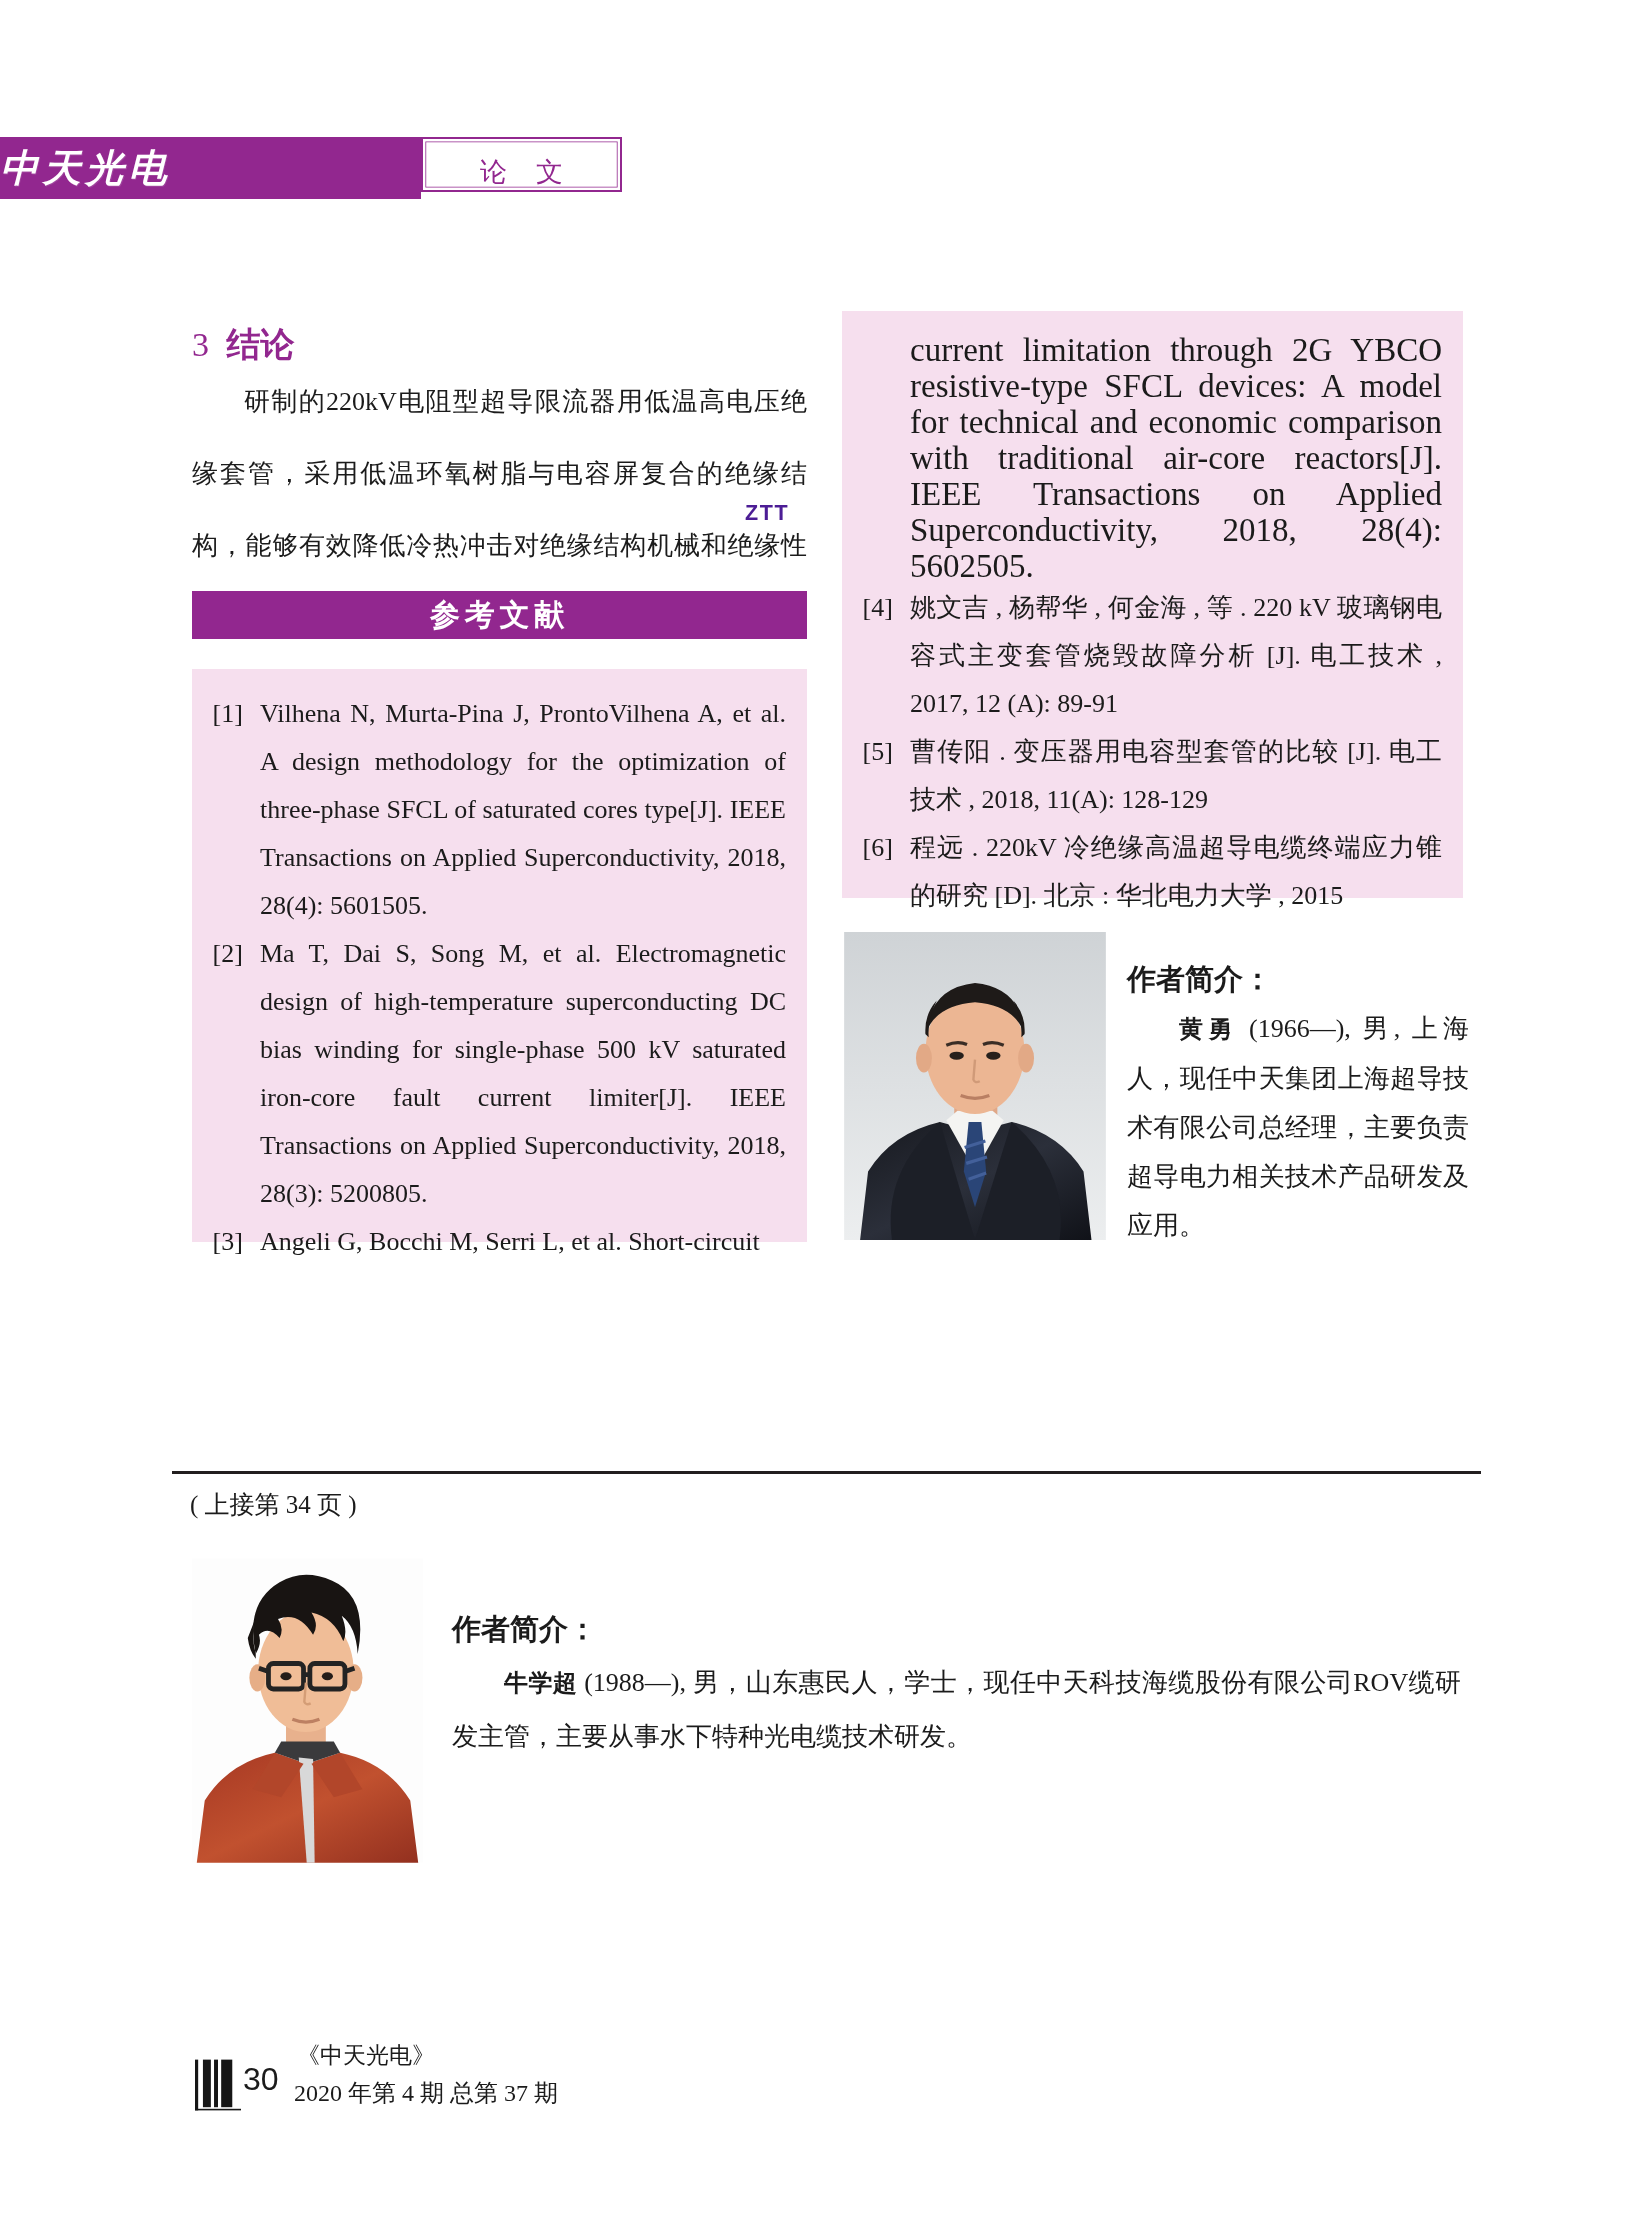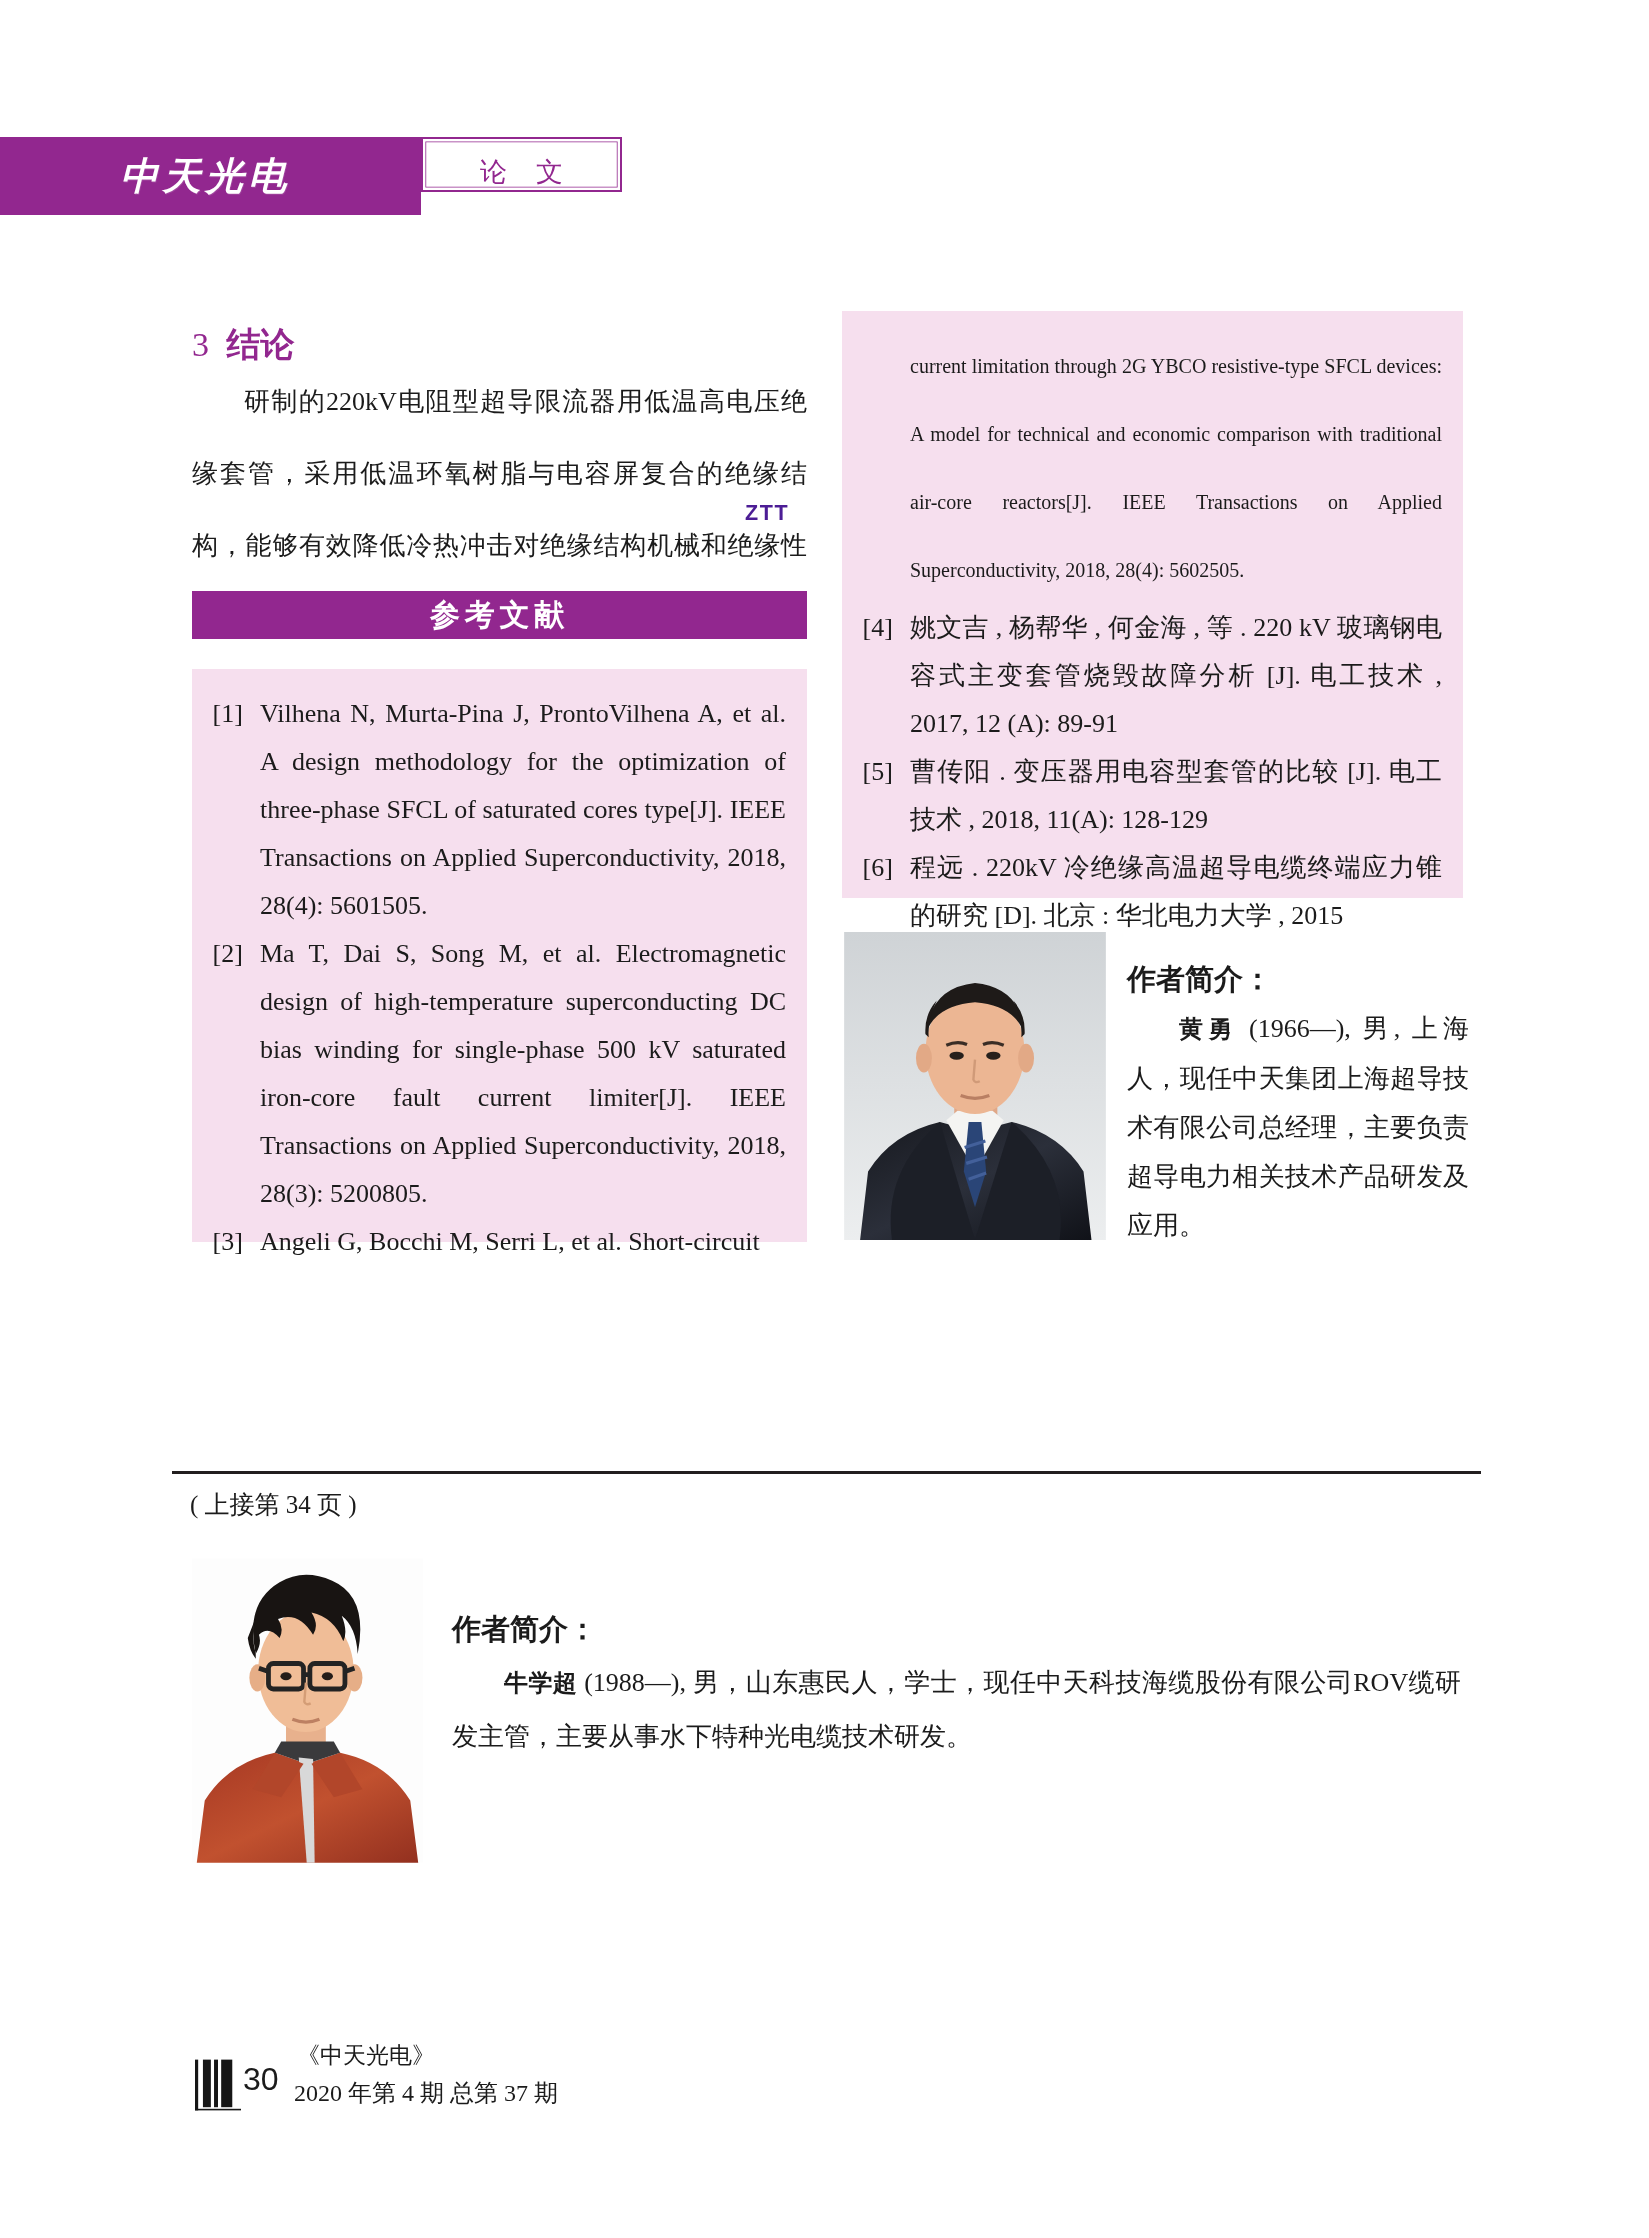--- a/index.html
+++ b/index.html
@@ -6,39 +6,39 @@
   #page{
     position:relative;
     width:1650px;height:2239px;
     background:#ffffff;
     font-family:"Liberation Serif","DejaVu Serif",serif;
     color:#1b1b1b;
     overflow:hidden;
   }
   
   #brand-banner{position:absolute;left:0;top:137px;width:622px;height:62px;display:flex;}
-  #brand-bar{width:421px;height:78px;background:#92278f;display:flex;align-items:center;justify-content:center;padding-right:46px;box-sizing:border-box;padding-left:36px;}
+  #brand-bar{width:421px;height:62px;background:#92278f;display:flex;align-items:center;justify-content:flex-start;padding-right:46px;box-sizing:border-box;}
   #brand-text{color:#ffffff;font-size:38px;font-weight:bold;letter-spacing:4.8px;font-style:italic;text-shadow:0.8px 0.8px 0 #ffffff22;}
   #category-box{flex:1;height:55px;box-sizing:border-box;background:#ffffff;border:2.4px solid #92278f;box-shadow:inset 0 0 0 2.4px #ffffff, inset 0 0 0 3.2px #92278f;display:flex;align-items:flex-end;justify-content:center;}
   #category-text{color:#92278f;font-size:27px;letter-spacing:11.2px;padding-left:11.2px;}
   
   #conclusion-heading{position:absolute;left:192px;top:322px;color:#92278f;font-size:34px;font-weight:bold;}
   #conclusion-heading .num{margin-right:17.6px;font-weight:normal;}
   #conclusion-para{position:absolute;left:192px;top:366px;width:615px;font-size:26px;line-height:72px;text-align:justify;text-indent:2em;}
   #ztt-mark{position:absolute;left:745px;top:501px;color:#4c1d95;font-family:"Liberation Sans","DejaVu Sans",sans-serif;font-weight:bold;font-size:21.5px;letter-spacing:1.6px;}
   
   #ref-banner{position:absolute;left:192px;top:591px;width:615px;height:48px;background:#92278f;display:flex;align-items:center;justify-content:center;}
   #ref-banner-title{color:#ffffff;font-size:30px;font-weight:bold;letter-spacing:4.8px;}
   
   .pinkbox{position:absolute;background:#f6dfee;box-sizing:border-box;padding:21px 21px 0 19px;}
   #refbox-left{left:192px;top:669px;width:615px;height:573px;}
   #refbox-right{left:842px;top:311px;width:621px;height:587px;}
   .ref-item{position:relative;padding-left:49px;font-size:26px;line-height:48px;text-align:justify;margin:0;}
   .ref-label{position:absolute;left:1.6px;top:0;}
-  .ref-cont{padding-left:49px;font-size:20px;line-height:68px;text-align:justify;}
+  .ref-cont{padding-left:49px;font-size:33px;line-height:36px;text-align:justify;}
   
   .portrait{position:absolute;overflow:hidden;}
   #portrait-1{left:844px;top:932px;width:262px;height:308px;}
   #portrait-2{left:192px;top:1558px;width:231px;height:305px;}
   .bio-heading{font-size:29px;font-weight:bold;line-height:49px;}
   #author1-text{position:absolute;left:1127px;top:955px;width:342px;}
   #author1-text .bio{font-size:26px;line-height:49px;text-align:justify;text-indent:2em;margin:0;}
   #author2-text{position:absolute;left:452px;top:1603px;width:1009px;}
   #author2-text .bio-heading{line-height:53px;}
   #author2-text .bio{font-size:26px;line-height:53px;text-align:justify;text-indent:2em;margin:0;}

